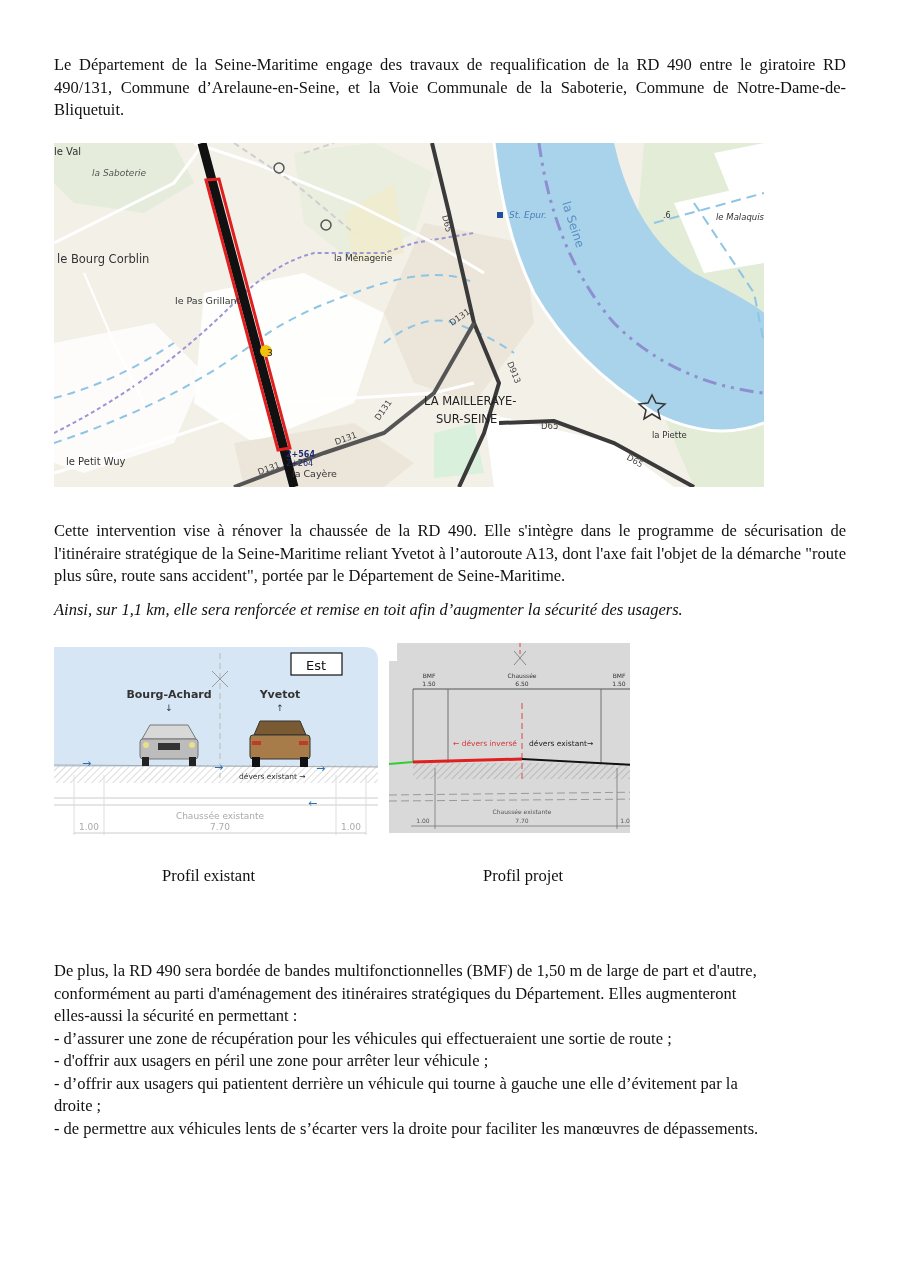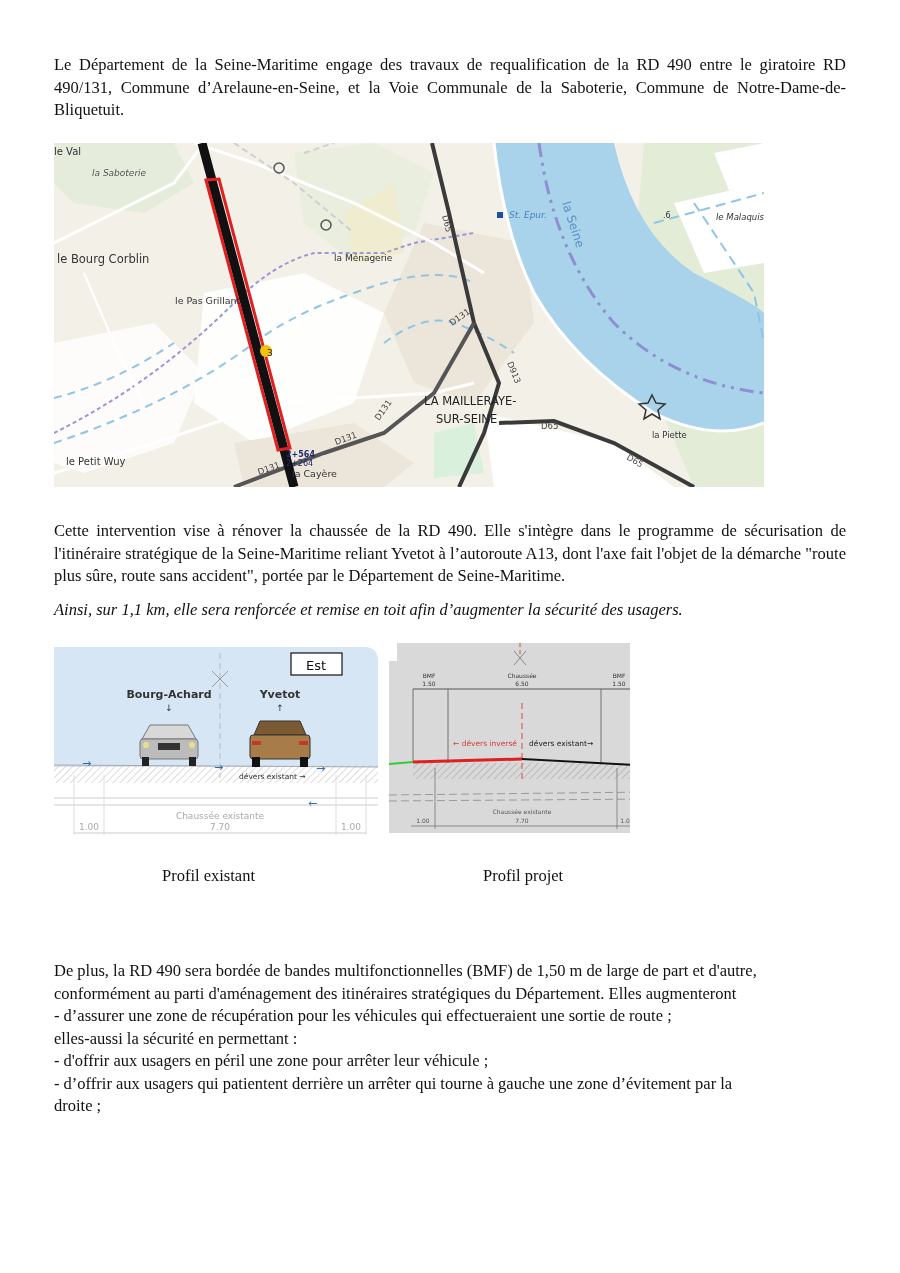--- a/index.html
+++ b/index.html
@@ -209,18 +209,19 @@
     <rect x="0" y="190" width="260" height="8" fill="#ffffff"></rect>
   </svg>
 </div>
 
 <div class="caption" style="left:162px; top:865px;">Profil existant</div>
 <div class="caption" style="left:483px; top:865px;">Profil projet</div>
 
 <div class="para" style="top:960px;">
   <span class="line">De plus, la RD 490 sera bordée de bandes multifonctionnelles (BMF) de 1,50 m de large de part et d'autre,</span>
   <span class="line">conformément au parti d'aménagement des itinéraires stratégiques du Département. Elles augmenteront</span>
+  <span class="line">elles-aussi la sécurité en permettant :</span>
   <span class="line">- d’assurer une zone de récupération pour les véhicules qui effectueraient une sortie de route ;</span>
-  <span class="line">elles-aussi la sécurité en permettant :</span>
   <span class="line">- d'offrir aux usagers en péril une zone pour arrêter leur véhicule ;</span>
-  <span class="line">- d’offrir aux usagers qui patientent derrière un arrêter qui tourne à gauche une zone d’évitement par la</span>
+  <span class="line">- d’offrir aux usagers qui patientent derrière un véhicule qui tourne à gauche une elle d’évitement par la</span>
   <span class="line">droite ;</span>
+  <span class="line">- de permettre aux véhicules lents de s’écarter vers la droite pour faciliter les manœuvres de dépassements.</span>
 </div>
 
 </body></html>

